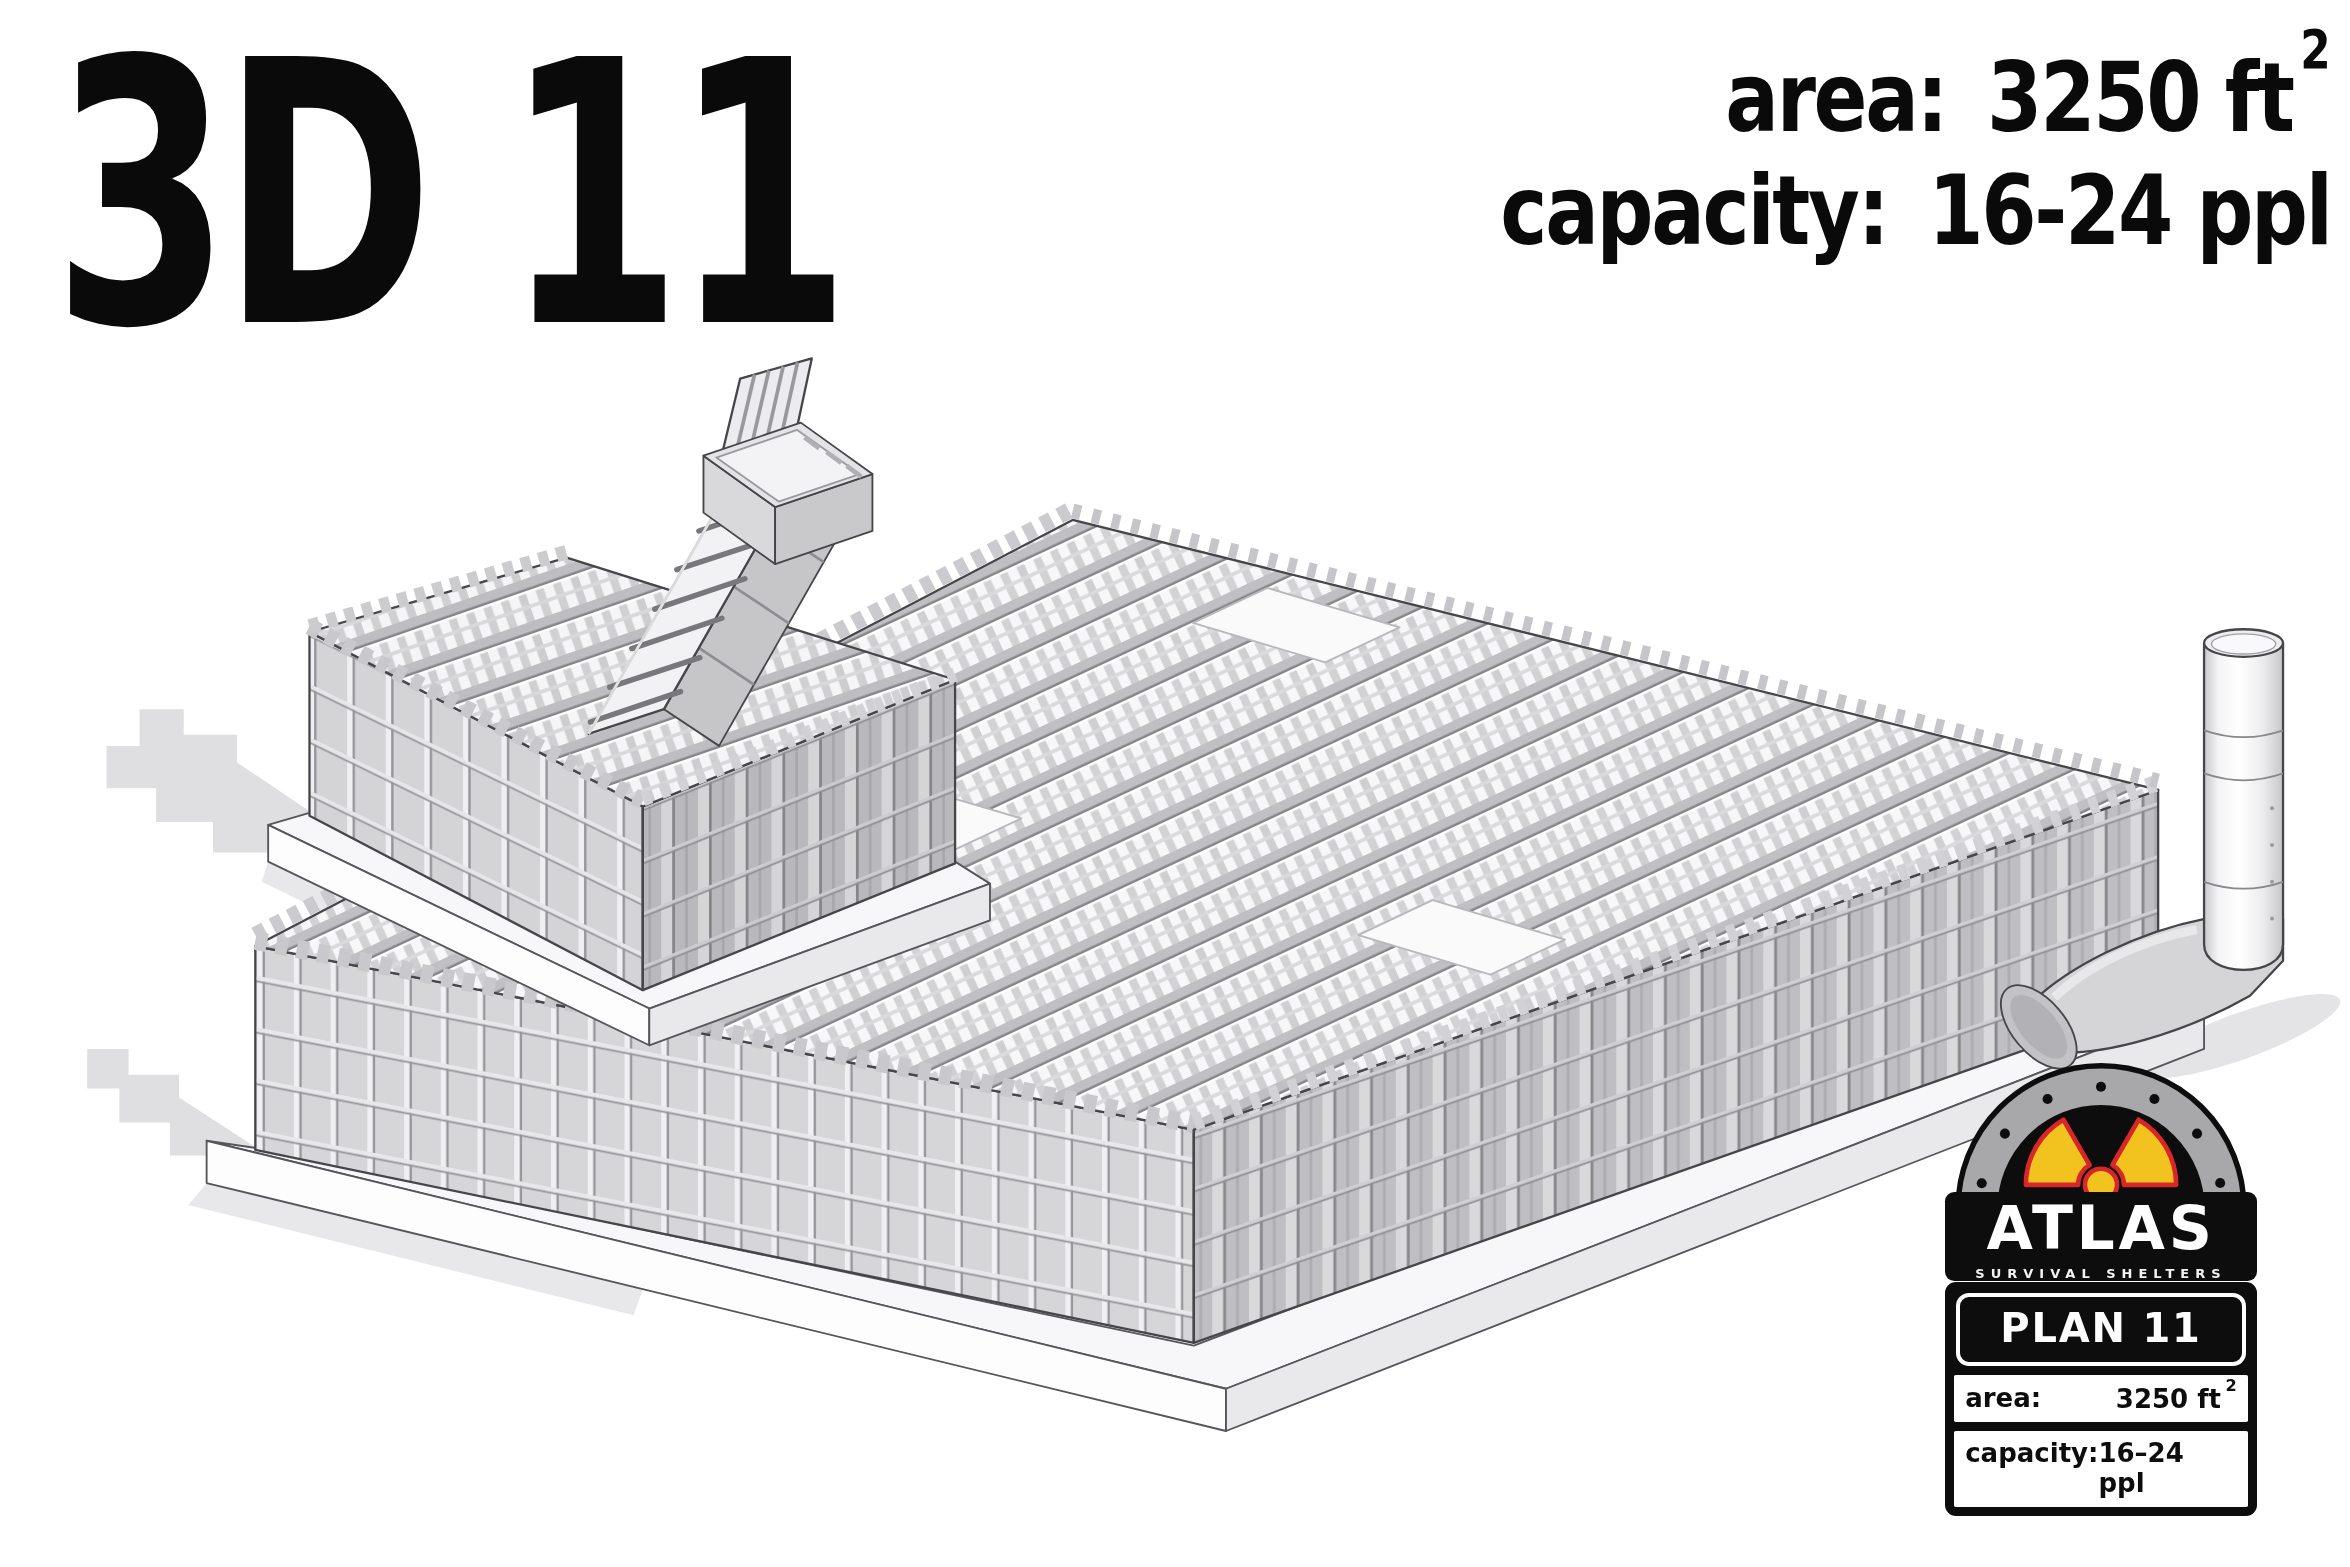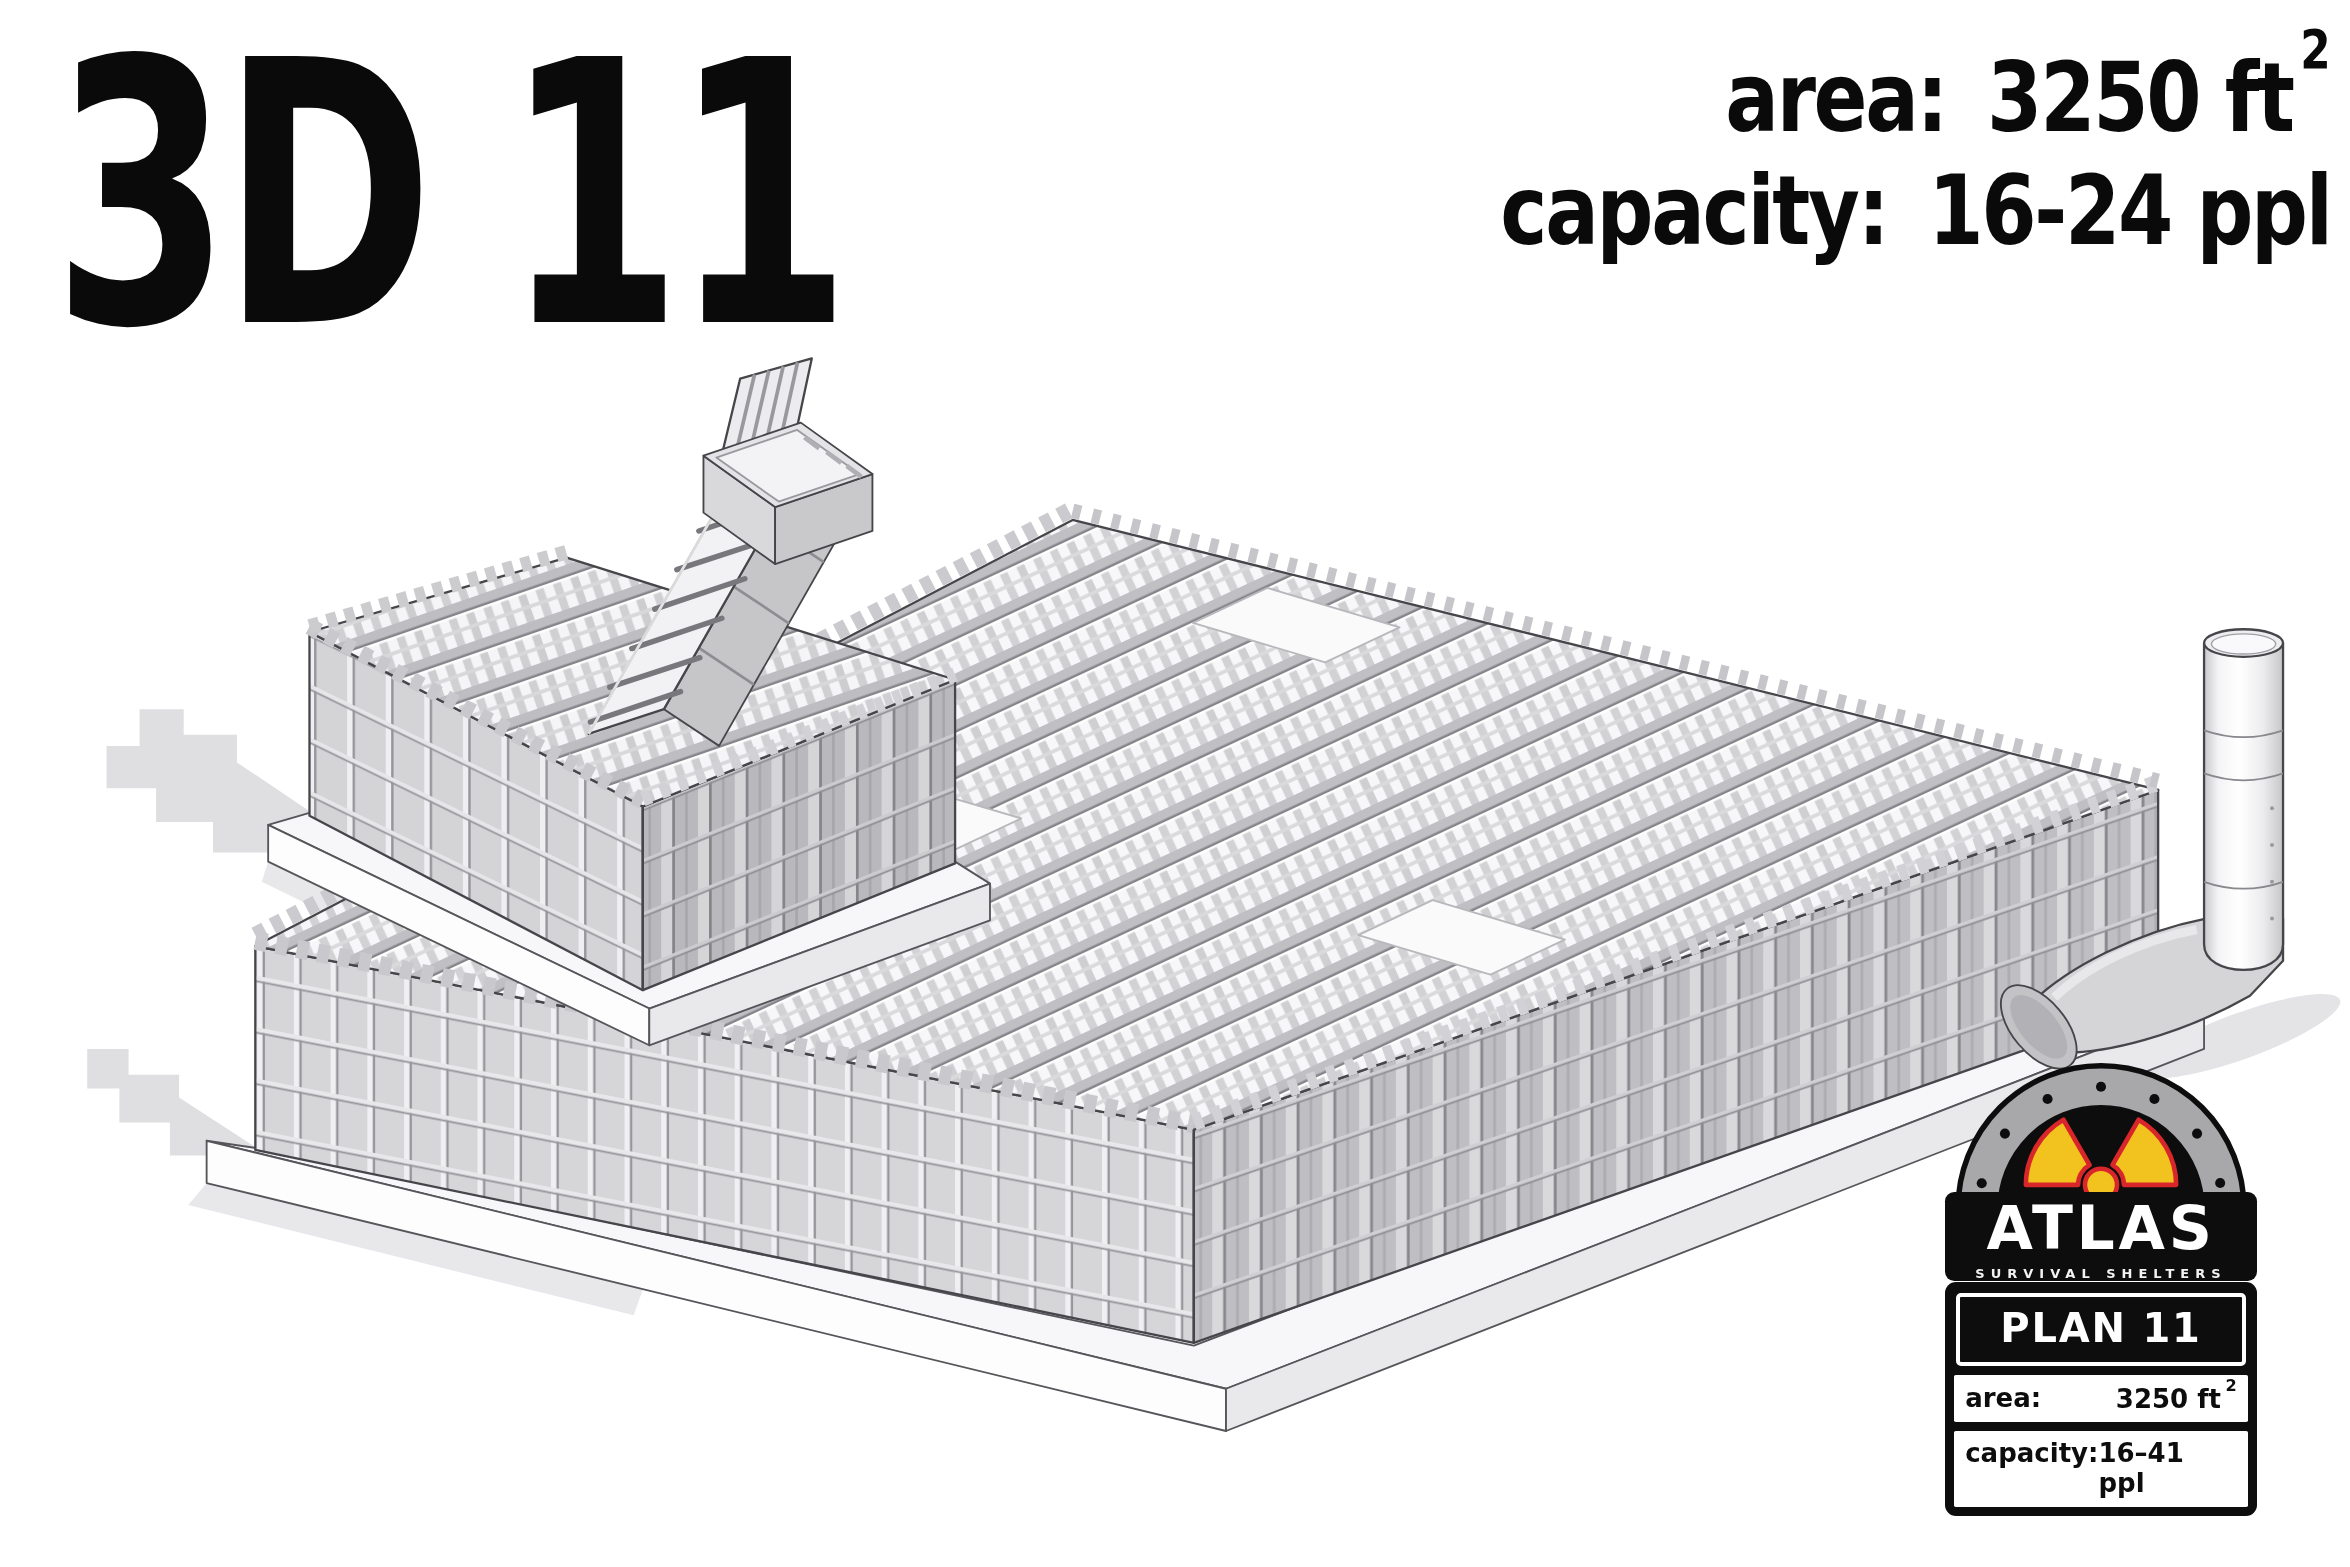--- a/index.html
+++ b/index.html
@@ -33,21 +33,21 @@
     font-family:"DejaVu Sans",sans-serif;box-sizing:border-box;
   }
   .badge .brand{font-size:60px;font-weight:bold;letter-spacing:3.7px;line-height:1;margin-top:6.4px;}
   .badge .tagline{font-size:13px;font-weight:bold;letter-spacing:6px;margin-top:8px;color:#f3f3f3;}
   .badge .infobox{
     position:absolute;left:0;top:220px;width:312px;z-index:2;box-sizing:border-box;
     background:#0d0d0d;border-radius:11px;padding:9.2px;
     font-family:"DejaVu Sans",sans-serif;
   }
   .badge .plan{
-    border:4.6px solid #fff;border-radius:5px;background:#0d0d0d;color:#fff;
+    border:4.6px solid #fff;border-radius:13px;background:#0d0d0d;color:#fff;
     text-align:center;font-size:40px;font-weight:bold;letter-spacing:1.8px;
     padding:8.3px 0 11px;margin:1.8px;
   }
   .badge .brow{
     display:flex;justify-content:space-between;align-items:baseline;
     background:#fff;color:#0d0d0d;border-radius:1.8px;
     font-size:26px;font-weight:bold;padding:7.3px 11px 8.3px;margin-top:9.2px;
   }
   .badge .brow sup{font-size:62%;position:relative;top:-.45em;margin-left:4.6px;}
 </style>
@@ -257,17 +257,17 @@
     <div class="tagline">SURVIVAL SHELTERS</div>
   </div>
   <div class="infobox">
     <div class="plan">PLAN 11</div>
     <div class="brow">
       <span>area:</span>
       <span><span>3250 ft</span><sup>2</sup></span>
     </div>
     <div class="brow">
       <span>capacity:</span>
-      <span>16–41 ppl</span>
+      <span>16–24 ppl</span>
     </div>
   </div>
 </div>
 
 
 </body></html>

